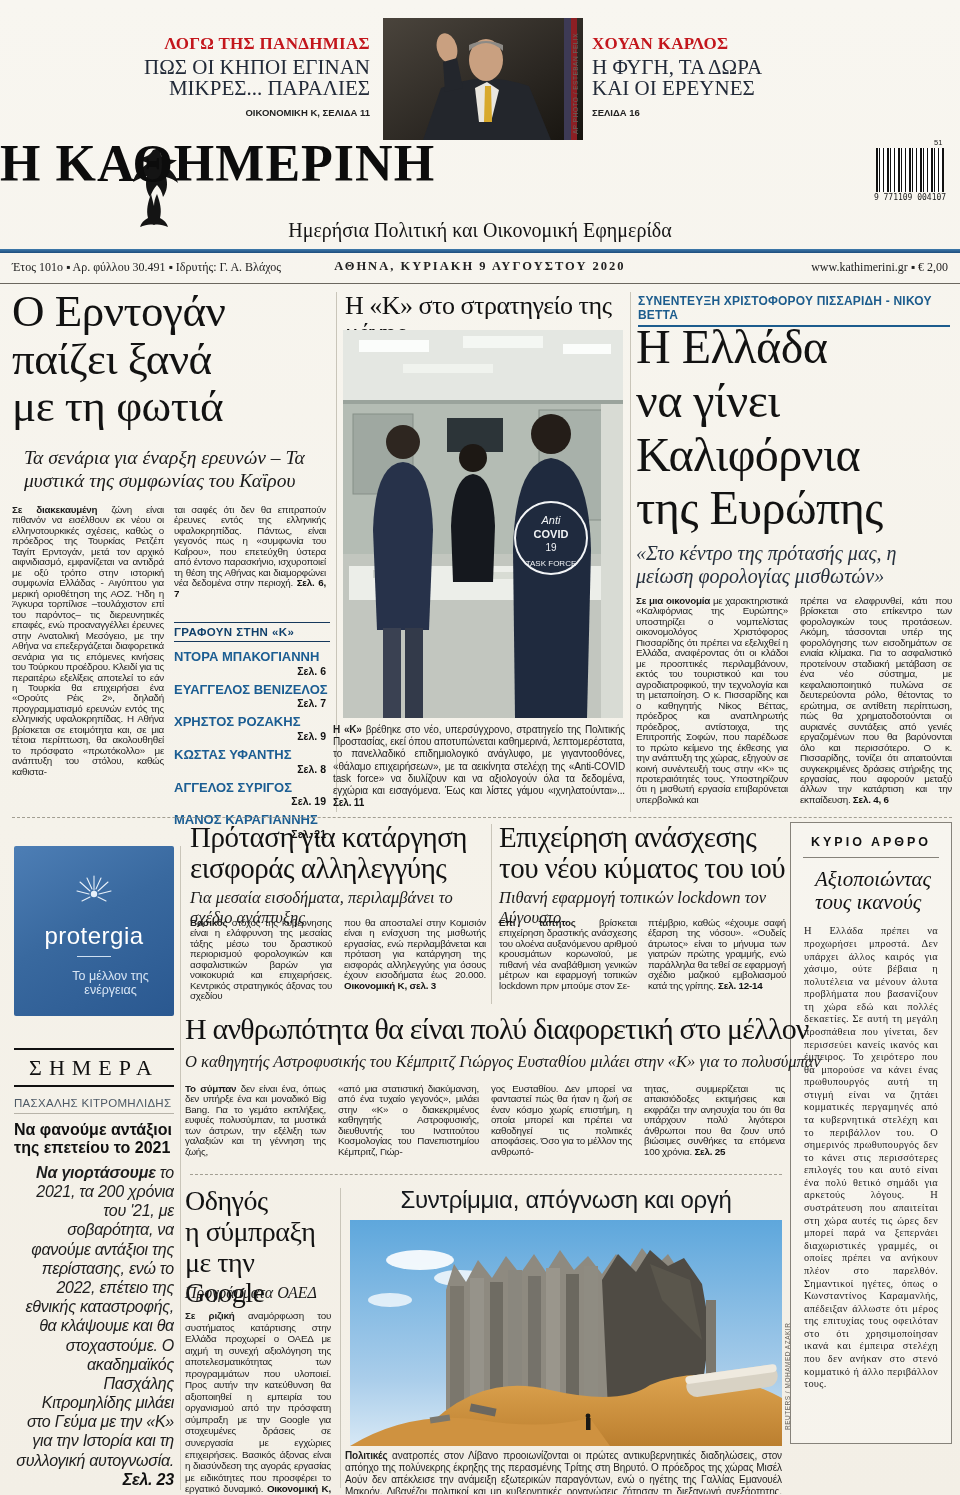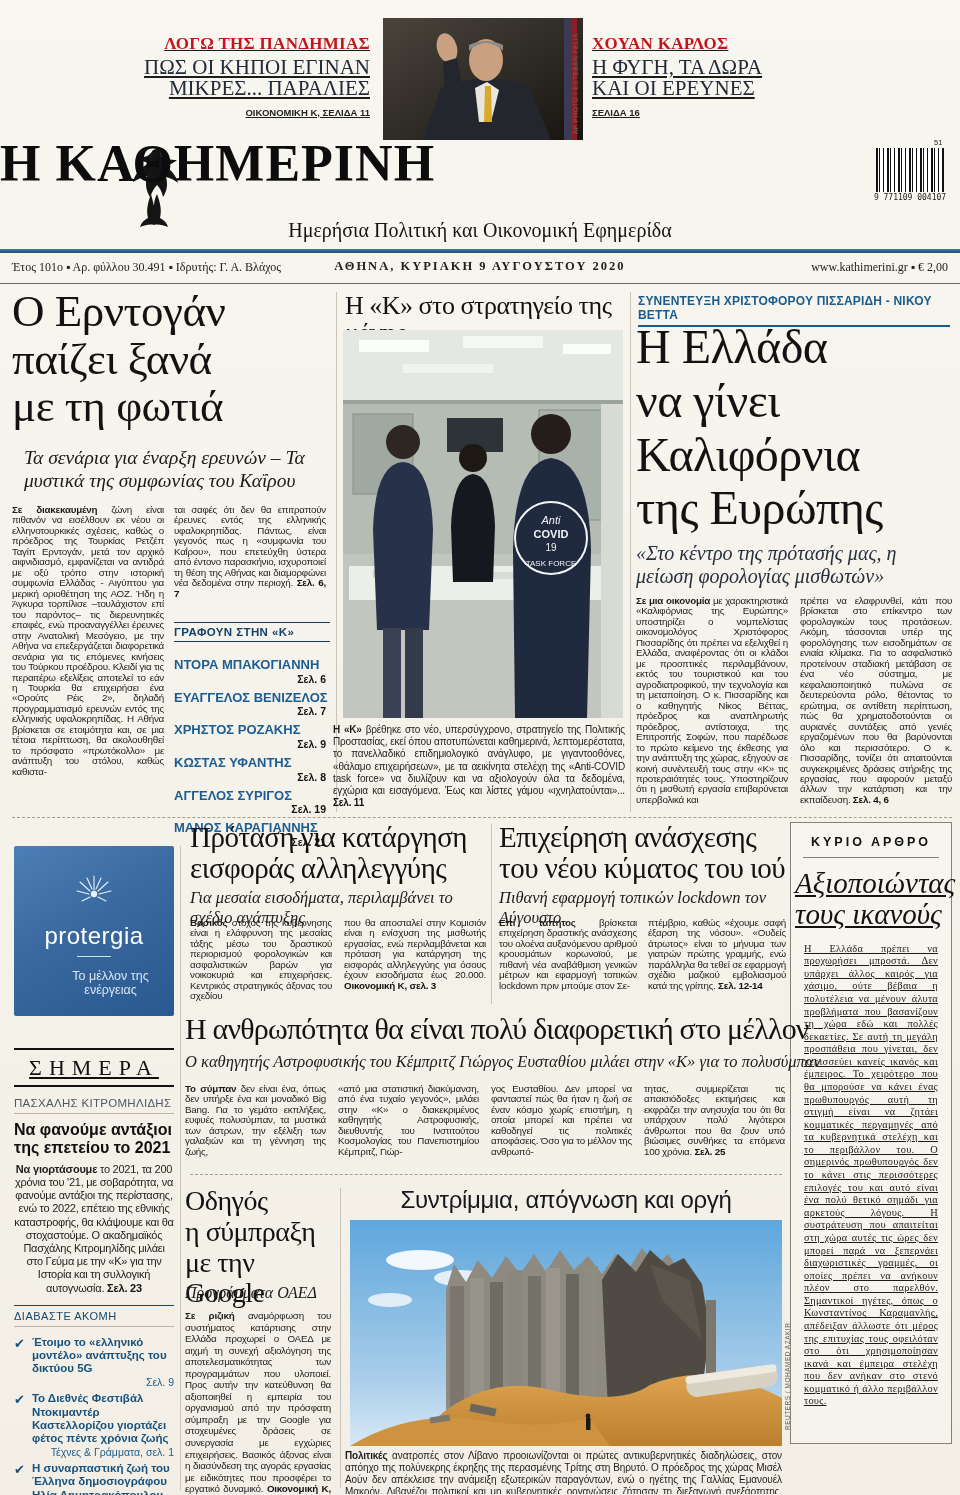--- a/index.html
+++ b/index.html
@@ -1,20 +1,20 @@
 <!DOCTYPE html>
 <html lang="el"><head>
 <meta charset="utf-8">
 <style>
   html,body{margin:0;padding:0;background:#e8e5dd;}
   #paper{position:relative;width:960px;height:1495px;margin:0 auto;overflow:hidden;
          background:linear-gradient(180deg,#f8f6f0 0%,#f5f2ea 55%,#f3efe6 100%);
          font-family:"Liberation Sans","DejaVu Sans",sans-serif;color:#1c1c1c;}
   .abs{position:absolute;}
-  .serif{font-family:"Liberation Serif","DejaVu Serif",serif;text-decoration:underline;}
+  .serif{font-family:"Liberation Serif","DejaVu Serif",serif;}
   .sans{font-family:"Liberation Sans","DejaVu Sans",sans-serif;}
   .hl{font-family:"Liberation Serif","DejaVu Serif",serif;font-weight:normal;color:#121212;letter-spacing:-0.5px;}
   .sub{font-family:"Liberation Serif","DejaVu Serif",serif;font-style:italic;color:#1a1a1a;}
   .bodytxt{font-size:9.8px;line-height:1.07;letter-spacing:-0.25px;text-align:justify;color:#1d1d1d;overflow:hidden;}
   .bodytxt b{letter-spacing:-0.2px;}
   .kick-red{color:#c3161c;}
   .vrule{width:1px;background:#c9c5b9;}
   .dash{border-top:1px dashed #a29e92;height:0;}
   .credit-v{writing-mode:vertical-rl;transform:rotate(180deg);font-size:6.5px;color:#66615a;letter-spacing:0.5px;}
   .pgref{font-weight:bold;color:#111;}
@@ -105,21 +105,21 @@
     <b>Σε διακεκαυμένη</b>
     <span>ζώνη είναι πιθανόν να εισέλθουν εκ νέου οι ελληνοτουρκικές σχέσεις, καθώς ο πρόεδρος της Τουρκίας Ρετζέπ Ταγίπ Ερντογάν, μετά τον αρχικό αιφνιδιασμό, εμφανίζεται να αντιδρά με οξύ τρόπο στην ιστορική συμφωνία Ελλάδας - Αιγύπτου για μερική οριοθέτηση της ΑΟΖ. Ήδη η Άγκυρα τορπίλισε –τουλάχιστον επί του παρόντος– τις διερευνητικές επαφές, ενώ προαναγγέλλει έρευνες στην Ανατολική Μεσόγειο, με την Αθήνα να επεξεργάζεται διαφορετικά σενάρια για τις επόμενες κινήσεις του Τούρκου προέδρου. Κλειδί για τις περαιτέρω εξελίξεις αποτελεί το εάν η Τουρκία θα επιχειρήσει ένα «Ορούτς Ρέις 2», δηλαδή προγραμματισμό ερευνών εντός της ελληνικής υφαλοκρηπίδας. Η Αθήνα βρίσκεται σε ετοιμότητα και, σε μια τέτοια περίπτωση, θα ακολουθηθεί το πρόσφατο «πρωτόκολλο» με ανάπτυξη του στόλου, καθώς καθιστα-</span>
   </div>
   <div class="abs bodytxt" style="left:174px;top:505px;width:152px;height:112px;">
     <span>ται σαφές ότι δεν θα επιτραπούν έρευνες εντός της ελληνικής υφαλοκρηπίδας. Πάντως, είναι γεγονός πως η «συμφωνία του Καΐρου», που επετεύχθη ύστερα από έντονο παρασκήνιο, ισχυροποιεί τη θέση της Αθήνας και διαμορφώνει νέα δεδομένα στην περιοχή.</span>
     <b class="pgref">Σελ. 6, 7</b>
   </div>
 
   <div class="abs" style="left:174px;top:622px;width:156px;">
     <div style="border-top:1.5px solid #15385c;border-bottom:1px solid #15385c;padding:3px 0;font-size:11.5px;font-weight:bold;color:#10406b;letter-spacing:0.4px;">ΓΡΑΦΟΥΝ ΣΤΗΝ «Κ»</div>
-    <div style="margin-top:16px;">
+    <div style="margin-top:8px;">
       <div class="contrib-name">ΝΤΟΡΑ ΜΠΑΚΟΓΙΑΝΝΗ</div>
       <div class="contrib-ref">Σελ. 6</div>
       <div class="contrib-name">ΕΥΑΓΓΕΛΟΣ ΒΕΝΙΖΕΛΟΣ</div>
       <div class="contrib-ref">Σελ. 7</div>
       <div class="contrib-name">ΧΡΗΣΤΟΣ ΡΟΖΑΚΗΣ</div>
       <div class="contrib-ref">Σελ. 9</div>
       <div class="contrib-name">ΚΩΣΤΑΣ ΥΦΑΝΤΗΣ</div>
       <div class="contrib-ref">Σελ. 8</div>
       <div class="contrib-name">ΑΓΓΕΛΟΣ ΣΥΡΙΓΟΣ</div>
       <div class="contrib-ref">Σελ. 19</div>
@@ -211,21 +211,21 @@
     <div style="width:34px;height:1px;background:#cfe0f2;margin:6px auto 0;"></div>
     <div style="text-align:center;color:#d9e6f5;font-size:12.5px;margin-top:12px;padding-left:33px;">Το μέλλον της ενέργειας</div>
   </div>
 
   <div class="abs" style="left:14px;top:1048px;width:160px;">
     <div style="border-top:2px solid #111;border-bottom:2px solid #111;padding:5px 0 4px;text-align:center;">
       <span class="serif" style="font-size:22px;letter-spacing:7px;color:#111;">ΣΗΜΕΡΑ</span>
     </div>
     <div style="margin-top:10px;border-bottom:1px solid #b7b3a8;padding-bottom:4px;font-size:11.5px;color:#4e5a66;letter-spacing:0.3px;">ΠΑΣΧΑΛΗΣ ΚΙΤΡΟΜΗΛΙΔΗΣ</div>
     <div style="margin-top:7px;font-size:16px;font-weight:bold;color:#101010;line-height:1.12;">Να φανούμε αντάξιοι της επετείου το 2021</div>
-    <div class="bodytxt" style="margin-top:6px;font-size:11px;line-height:1.2;text-align:center;">
+    <div class="bodytxt" style="margin-top:6px;font-size:16px;line-height:1.2;text-align:right;font-style:italic;">
       <b>Να γιορτάσουμε</b>
       <span>το 2021, τα 200 χρόνια του '21, με σοβαρότητα, να φανούμε αντάξιοι της περίστασης, ενώ το 2022, επέτειο της εθνικής καταστροφής, θα κλάψουμε και θα στοχαστούμε. Ο ακαδημαϊκός Πασχάλης Κιτρομηλίδης μιλάει στο Γεύμα με την «Κ» για την Ιστορία και τη συλλογική αυτογνωσία.</span>
       <b class="pgref">Σελ. 23</b>
     </div>
     <div style="margin-top:10px;border-top:1.5px solid #13476e;border-bottom:1px solid #b7b3a8;padding:4px 0;font-size:11px;font-weight:normal;color:#13476e;letter-spacing:0.5px;">ΔΙΑΒΑΣΤΕ ΑΚΟΜΗ</div>
 
     <div style="margin-top:9px;display:flex;">
       <span class="chk">✔</span>
       <div style="margin-left:7px;flex:1;">
         <div class="sid-blue" style="font-size:11.5px;font-weight:bold;line-height:1.15;">Έτοιμο το «ελληνικό μοντέλο» ανάπτυξης του δικτύου 5G</div>
@@ -275,21 +275,21 @@
     <b>Επί τάπητος</b>
     <span>βρίσκεται επιχείρηση δραστικής ανάσχεσης του ολοένα αυξανόμενου αριθμού κρουσμάτων κορωνοϊού, με πιθανή νέα αναβάθμιση γενικών μέτρων και εφαρμογή τοπικών lockdown πριν μπούμε στον Σε-</span>
   </div>
   <div class="abs bodytxt" style="left:648px;top:918px;width:138px;height:86px;">
     <span>πτέμβριο, καθώς «έχουμε σαφή έξαρση της νόσου». «Ουδείς άτρωτος» είναι το μήνυμα των γιατρών πρώτης γραμμής, ενώ παράλληλα θα τεθεί σε εφαρμογή σχέδιο μαζικού εμβολιασμού κατά της γρίπης.</span>
     <b class="pgref">Σελ. 12-14</b>
   </div>
 
   <div id="edit-box" class="abs" style="left:790px;top:822px;width:160px;height:620px;">
     <div style="margin:12px 12px 0;text-align:center;font-size:12.5px;font-weight:bold;letter-spacing:3px;color:#111;border-bottom:1px solid #86827a;padding-bottom:8px;">ΚΥΡΙΟ ΑΡΘΡΟ</div>
-    <div class="serif" style="margin:10px 4px 0;font-style:italic;font-size:29px;line-height:1.08;color:#121212;">Αξιοποιώντας τους ικανούς</div>
+    <div class="serif" style="margin:10px 24px 0;font-style:italic;font-size:21px;line-height:1.08;color:#121212;">Αξιοποιώντας τους ικανούς</div>
     <div class="serif" style="margin:12px 13px 0;font-size:10.4px;line-height:1.21;letter-spacing:0.25px;text-align:justify;color:#1b1b1b;height:478px;overflow:hidden;">Η Ελλάδα πρέπει να προχωρήσει μπροστά. Δεν υπάρχει άλλος καιρός για χάσιμο, ούτε βέβαια η πολυτέλεια να μένουν άλυτα προβλήματα που βασανίζουν τη χώρα εδώ και πολλές δεκαετίες. Σε αυτή τη μεγάλη προσπάθεια που γίνεται, δεν περισσεύει κανείς ικανός και έμπειρος. Το χειρότερο που θα μπορούσε να κάνει ένας πρωθυπουργός αυτή τη στιγμή είναι να ζητάει κομματικές περγαμηνές από τα κυβερνητικά στελέχη και το περιβάλλον του. Ο σημερινός πρωθυπουργός δεν το κάνει στις περισσότερες επιλογές του και αυτό είναι ένα πολύ θετικό σημάδι για αρκετούς λόγους. Η συστράτευση που απαιτείται στη χώρα αυτές τις ώρες δεν μπορεί παρά να ξεπερνάει διαχωριστικές γραμμές, οι οποίες πρέπει να ανήκουν πλέον στο παρελθόν. Σημαντικοί ηγέτες, όπως ο Κωνσταντίνος Καραμανλής, απέδειξαν άλλωστε ότι μέρος της επιτυχίας τους οφειλόταν στο ότι χρησιμοποίησαν ικανά και έμπειρα στελέχη που δεν ανήκαν στο στενό κομματικό ή άλλο περιβάλλον τους.</div>
   </div>
 
   <div class="abs hl" style="left:185px;top:1012px;width:600px;font-size:30px;white-space:nowrap;letter-spacing:-0.8px;">Η ανθρωπότητα θα είναι πολύ διαφορετική στο μέλλον</div>
   <div class="abs sub" style="left:185px;top:1052px;width:600px;font-size:16.5px;white-space:nowrap;">Ο καθηγητής Αστροφυσικής του Κέμπριτζ Γιώργος Ευσταθίου μιλάει στην «Κ» για το πολυσύμπαν</div>
   <div class="abs bodytxt" style="left:185px;top:1084px;width:141px;height:84px;">
     <b>Το σύμπαν</b>
     <span>δεν είναι ένα, όπως δεν υπήρξε ένα και μοναδικό Big Bang. Για το γεμάτο εκπλήξεις, ευφυές πολυσύμπαν, τα μυστικά των άστρων, την εξέλιξη των γαλαξιών και τη γέννηση της ζωής,</span>
   </div>
   <div class="abs bodytxt" style="left:338px;top:1084px;width:141px;height:84px;">«από μια στατιστική διακύμανση, από ένα τυχαίο γεγονός», μιλάει στην «Κ» ο διακεκριμένος καθηγητής Αστροφυσικής, διευθυντής του Ινστιτούτου Κοσμολογίας του Πανεπιστημίου Κέμπριτζ, Γιώρ-</div>

